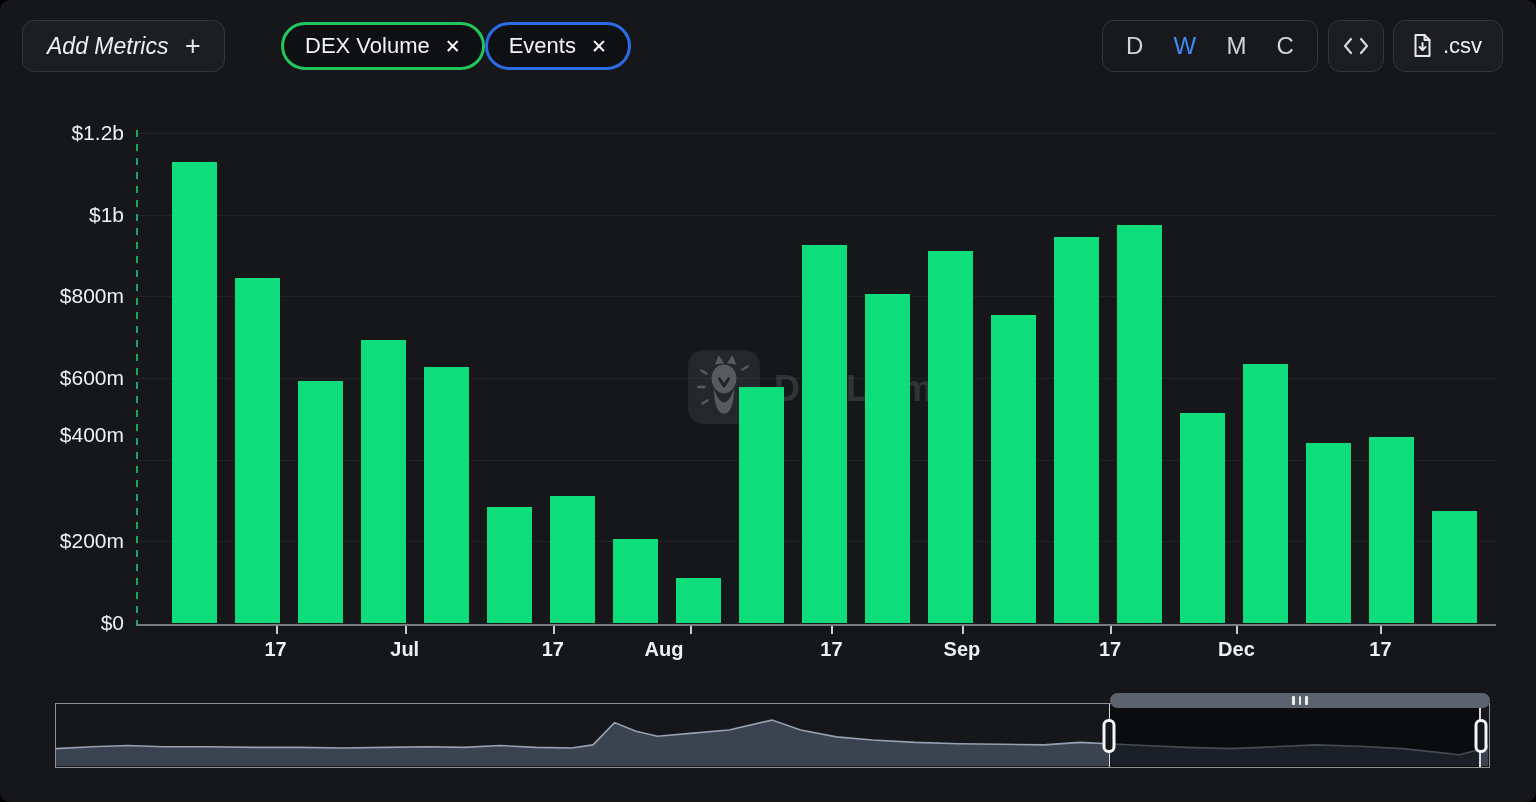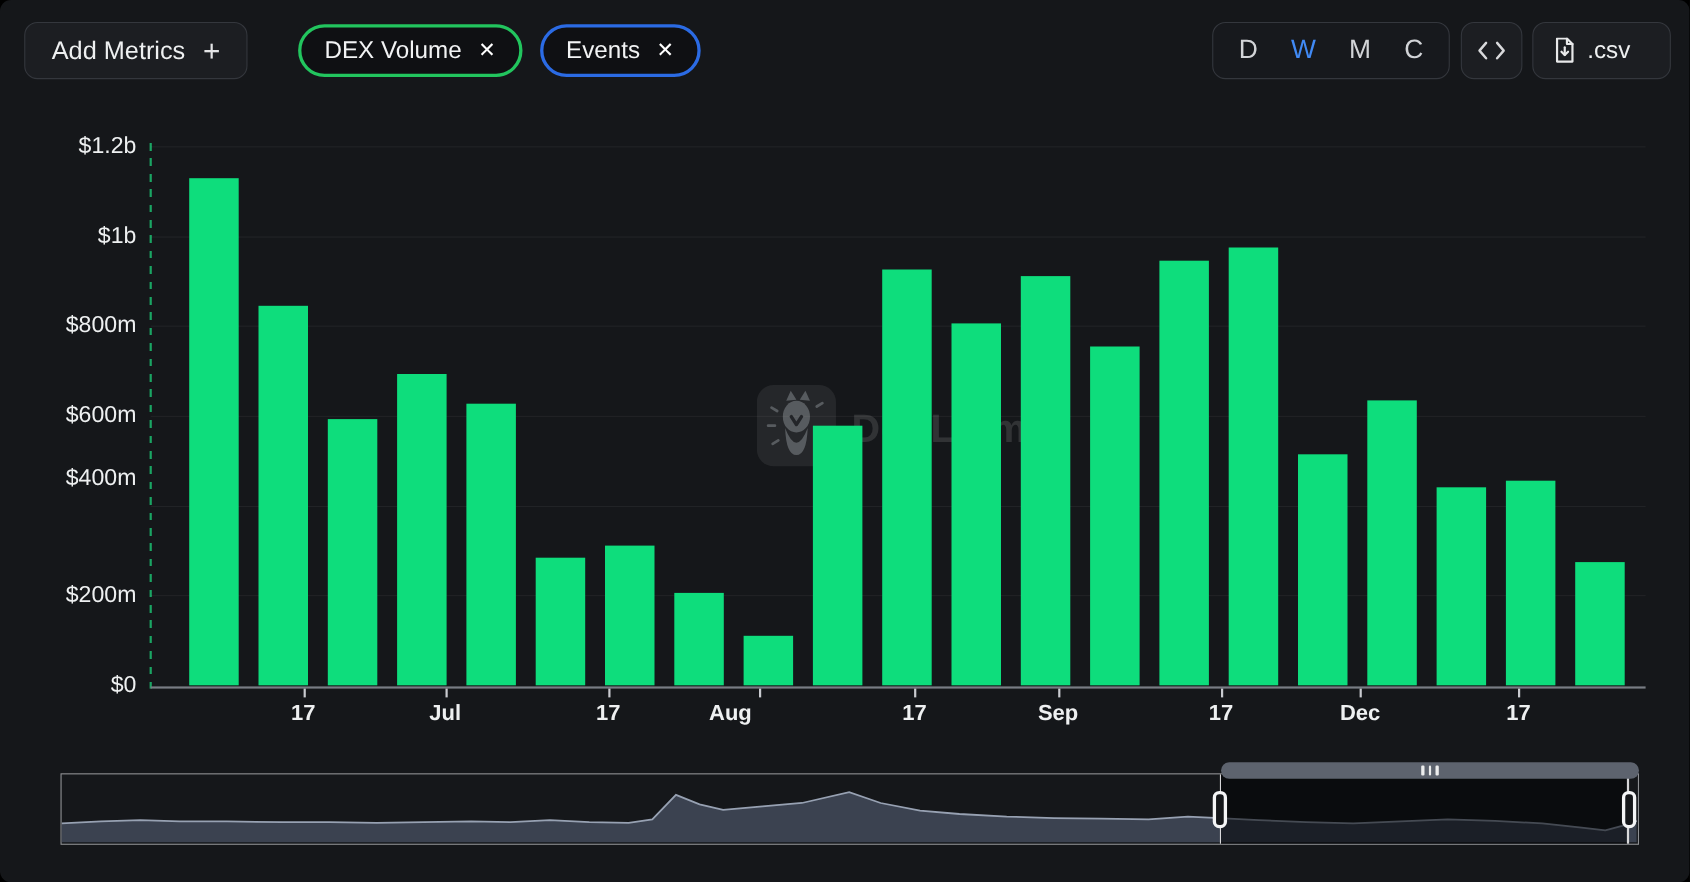--- a/index.html
+++ b/index.html
@@ -9,39 +9,39 @@
     font-family:"Liberation Sans","DejaVu Sans",sans-serif;color:#eef0f1;
     border-radius:10px;overflow:hidden;
   }
   
   .btn{
     position:absolute;top:20px;height:52px;display:flex;align-items:center;
     background:#1c1e22;border:1px solid #34373d;border-radius:12px;color:#eef0f1;
     font-family:inherit;font-size:23px;cursor:pointer;padding:0 24px;gap:16px;
   }
   .btn svg{display:block;}
-  #add-metrics{left:22px;}
+  #add-metrics{left:22px;font-style:italic;}
   #add-metrics .plus{font-size:27px;color:#e3e4e6;line-height:1;}
-  .pills{position:absolute;left:271px;top:22px;display:flex;gap:16px;}
+  .pills{position:absolute;left:281px;top:22px;display:flex;}
   .pill{
     height:48px;border-radius:999px;background:#0f1013;display:flex;align-items:center;
     gap:15px;padding:0 21px;font-size:22px;color:#f2f3f4;border:3px solid #22c55e;cursor:pointer;
   }
   .pill .close{font-size:19px;color:#fff;cursor:pointer;}
   .intervals{
     position:absolute;left:1102px;top:20px;width:216px;height:52px;
     background:#17191d;border:1px solid #34373d;border-radius:12px;
     display:flex;align-items:center;justify-content:space-around;padding:0 8px;
   }
   .intervals button{
     background:none;border:none;font-family:inherit;font-size:24px;color:#d2d4d7;cursor:pointer;padding:0 6px;
   }
   .intervals button.active{color:#418af5;}
   #embed-btn{left:1328px;width:56px;justify-content:center;padding:0;}
-  #csv-btn{left:1393px;width:126px;gap:10px;padding:0 18px;font-size:22px;}
+  #csv-btn{left:1393px;width:110px;gap:10px;padding:0 18px;font-size:22px;}
   
   .plot{position:absolute;left:137px;top:133px;width:1359px;height:490px;}
   .gridline{position:absolute;left:0;width:100%;height:1px;background:rgba(255,255,255,0.055);}
   .dashline{
     position:absolute;left:-1px;top:-3px;width:2px;height:496px;
     background:repeating-linear-gradient(to bottom,#1aa563 0 7px,transparent 7px 14px);
   }
   .ylabel{position:absolute;left:14px;width:110px;text-align:right;font-size:21px;color:#eef0f1;transform:translateY(-50%);}
   .bar{position:absolute;bottom:0;background:#0edd7c;z-index:3;}
   .axisline{position:absolute;left:137px;top:624px;width:1359px;height:2px;background:#787c84;}

